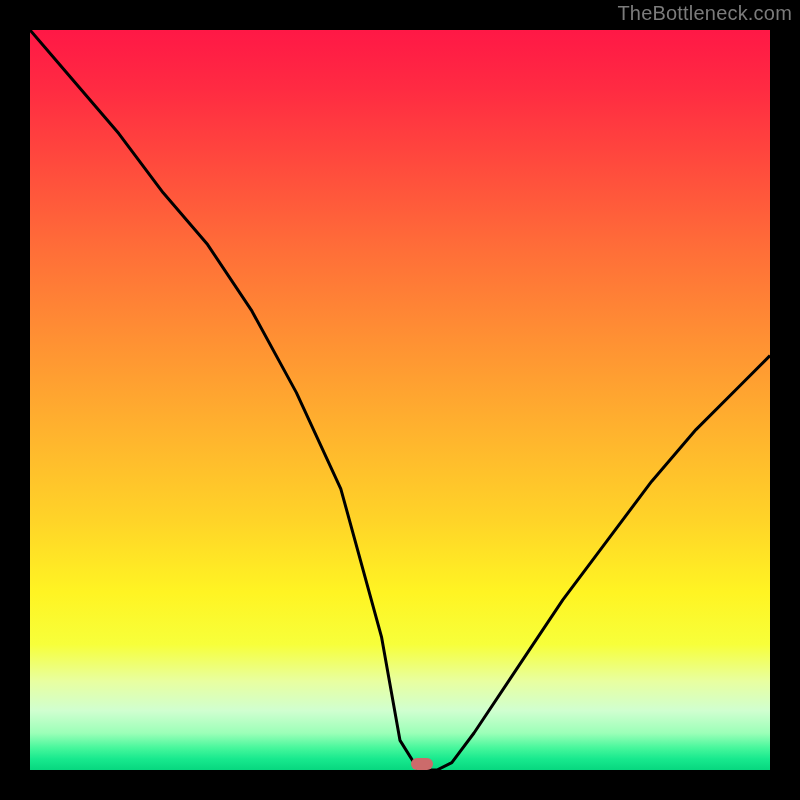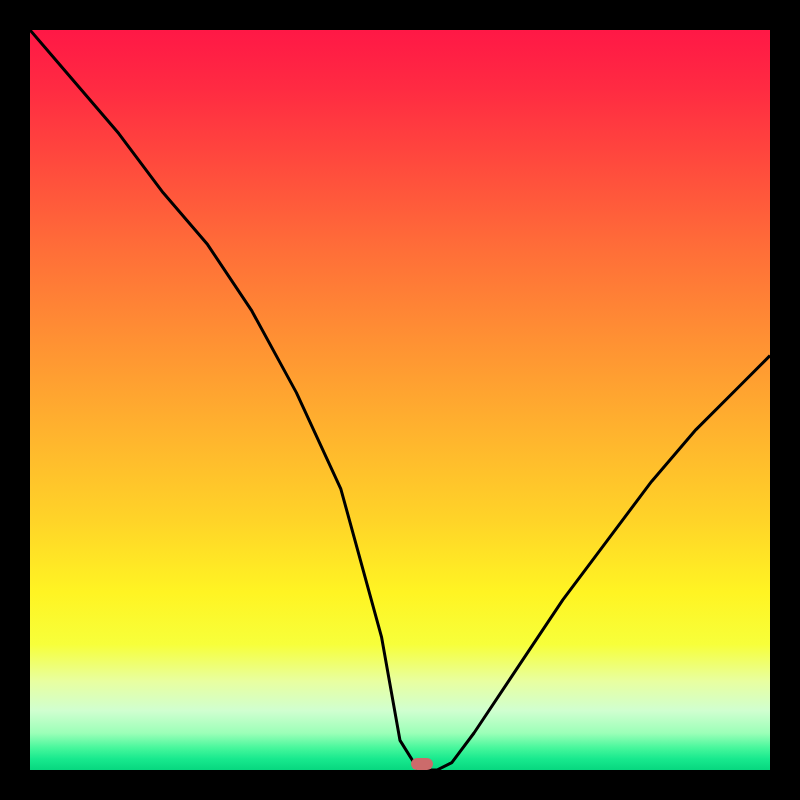--- a/index.html
+++ b/index.html
@@ -66,20 +66,21 @@
     height: 12px;
     background: #cc6b6b;
     border-radius: 6px;
     transform: translate(-50%, -50%);
   }
 </style>
 </head>
 <body>
 
 <div class="frame">
+  <div class="wm">TheBottleneck.com</div>
 
   <div class="plot">
     <div class="gradient"></div>
 
     <svg class="curve" viewBox="0 0 740 740" preserveAspectRatio="none">
       <path fill="none" stroke="#000" stroke-width="3" stroke-linejoin="round" d="M0.0 0.0 L44.4 51.8 L88.8 103.6 L133.2 162.8 L177.6 214.6 L222.0 281.2 L266.4 362.6 L310.8 458.8 L351.5 606.8 L370.0 710.4 L388.5 740.0 L407.0 740.0 L421.8 732.6 L444.0 703.0 L488.4 636.4 L532.8 569.8 L577.2 510.6 L621.6 451.4 L666.0 399.6 L710.4 355.2 L740.0 325.6"></path>
     </svg>
 
     <div class="marker" style="left: 392.2px; top: 734.08px;"></div>
   </div>

